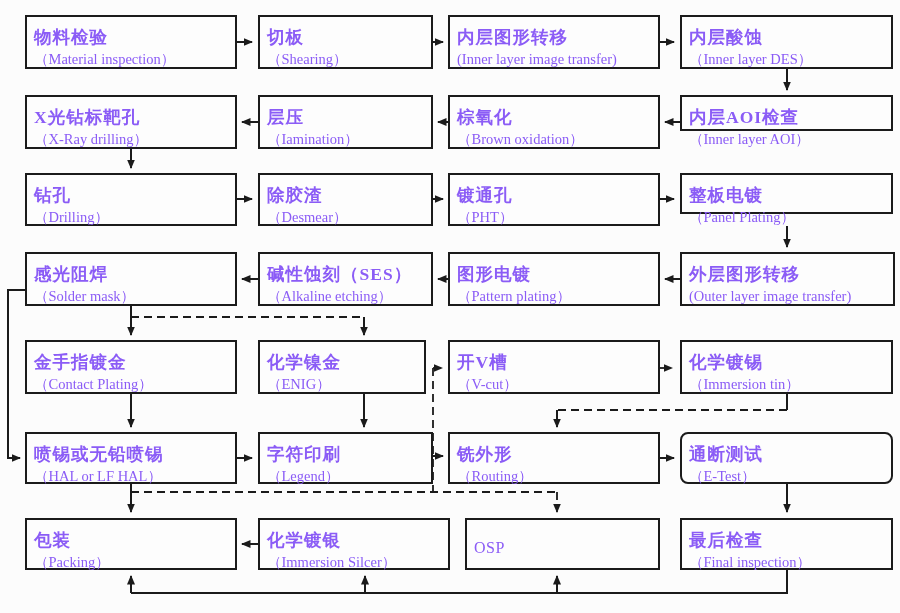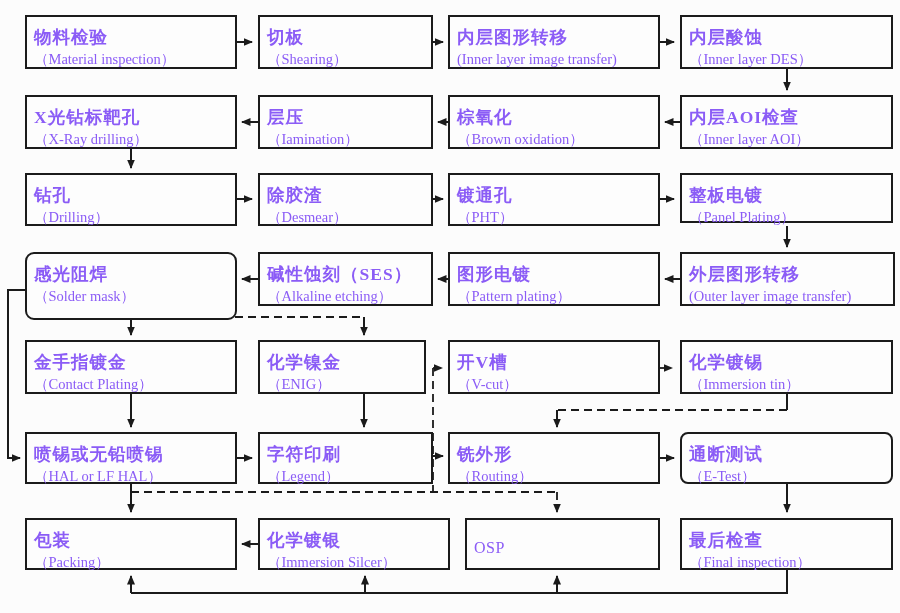--- a/index.html
+++ b/index.html
@@ -115,43 +115,43 @@
     <div class="en">（X-Ray drilling）</div>
   </div>
   <div class="box" style="left:258px;top:95px;width:175px;height:54px;">
     <div class="zh">层压</div>
     <div class="en">（Iamination）</div>
   </div>
   <div class="box" style="left:448px;top:95px;width:212px;height:54px;">
     <div class="zh">棕氧化</div>
     <div class="en">（Brown oxidation）</div>
   </div>
-  <div class="box" style="left:680px;top:95px;width:213px;height:54px;">
+  <div class="box" style="left:680px;top:95px;width:213px;height:36px;">
     <div class="zh">内层AOI检查</div>
     <div class="en">（Inner layer AOI）</div>
   </div>
 
   <div class="box" style="left:25px;top:173px;width:212px;height:53px;">
     <div class="zh">钻孔</div>
     <div class="en">（Drilling）</div>
   </div>
   <div class="box" style="left:258px;top:173px;width:175px;height:53px;">
     <div class="zh">除胶渣</div>
     <div class="en">（Desmear）</div>
   </div>
   <div class="box" style="left:448px;top:173px;width:212px;height:53px;">
     <div class="zh">镀通孔</div>
     <div class="en">（PHT）</div>
   </div>
-  <div class="box" style="left:680px;top:173px;width:213px;height:50px;">
+  <div class="box" style="left:680px;top:173px;width:213px;height:41px;">
     <div class="zh">整板电镀</div>
     <div class="en">（Panel Plating）</div>
   </div>
 
-  <div class="box" style="left:25px;top:252px;width:212px;height:68px;border-radius:9px;">
+  <div class="box" style="left:25px;top:252px;width:212px;height:54px;">
     <div class="zh">感光阻焊</div>
     <div class="en">（Solder mask）</div>
   </div>
   <div class="box" style="left:258px;top:252px;width:175px;height:54px;">
     <div class="zh">碱性蚀刻（SES）</div>
     <div class="en">（Alkaline etching）</div>
   </div>
   <div class="box" style="left:448px;top:252px;width:212px;height:54px;">
     <div class="zh">图形电镀</div>
     <div class="en">（Pattern plating）</div>

